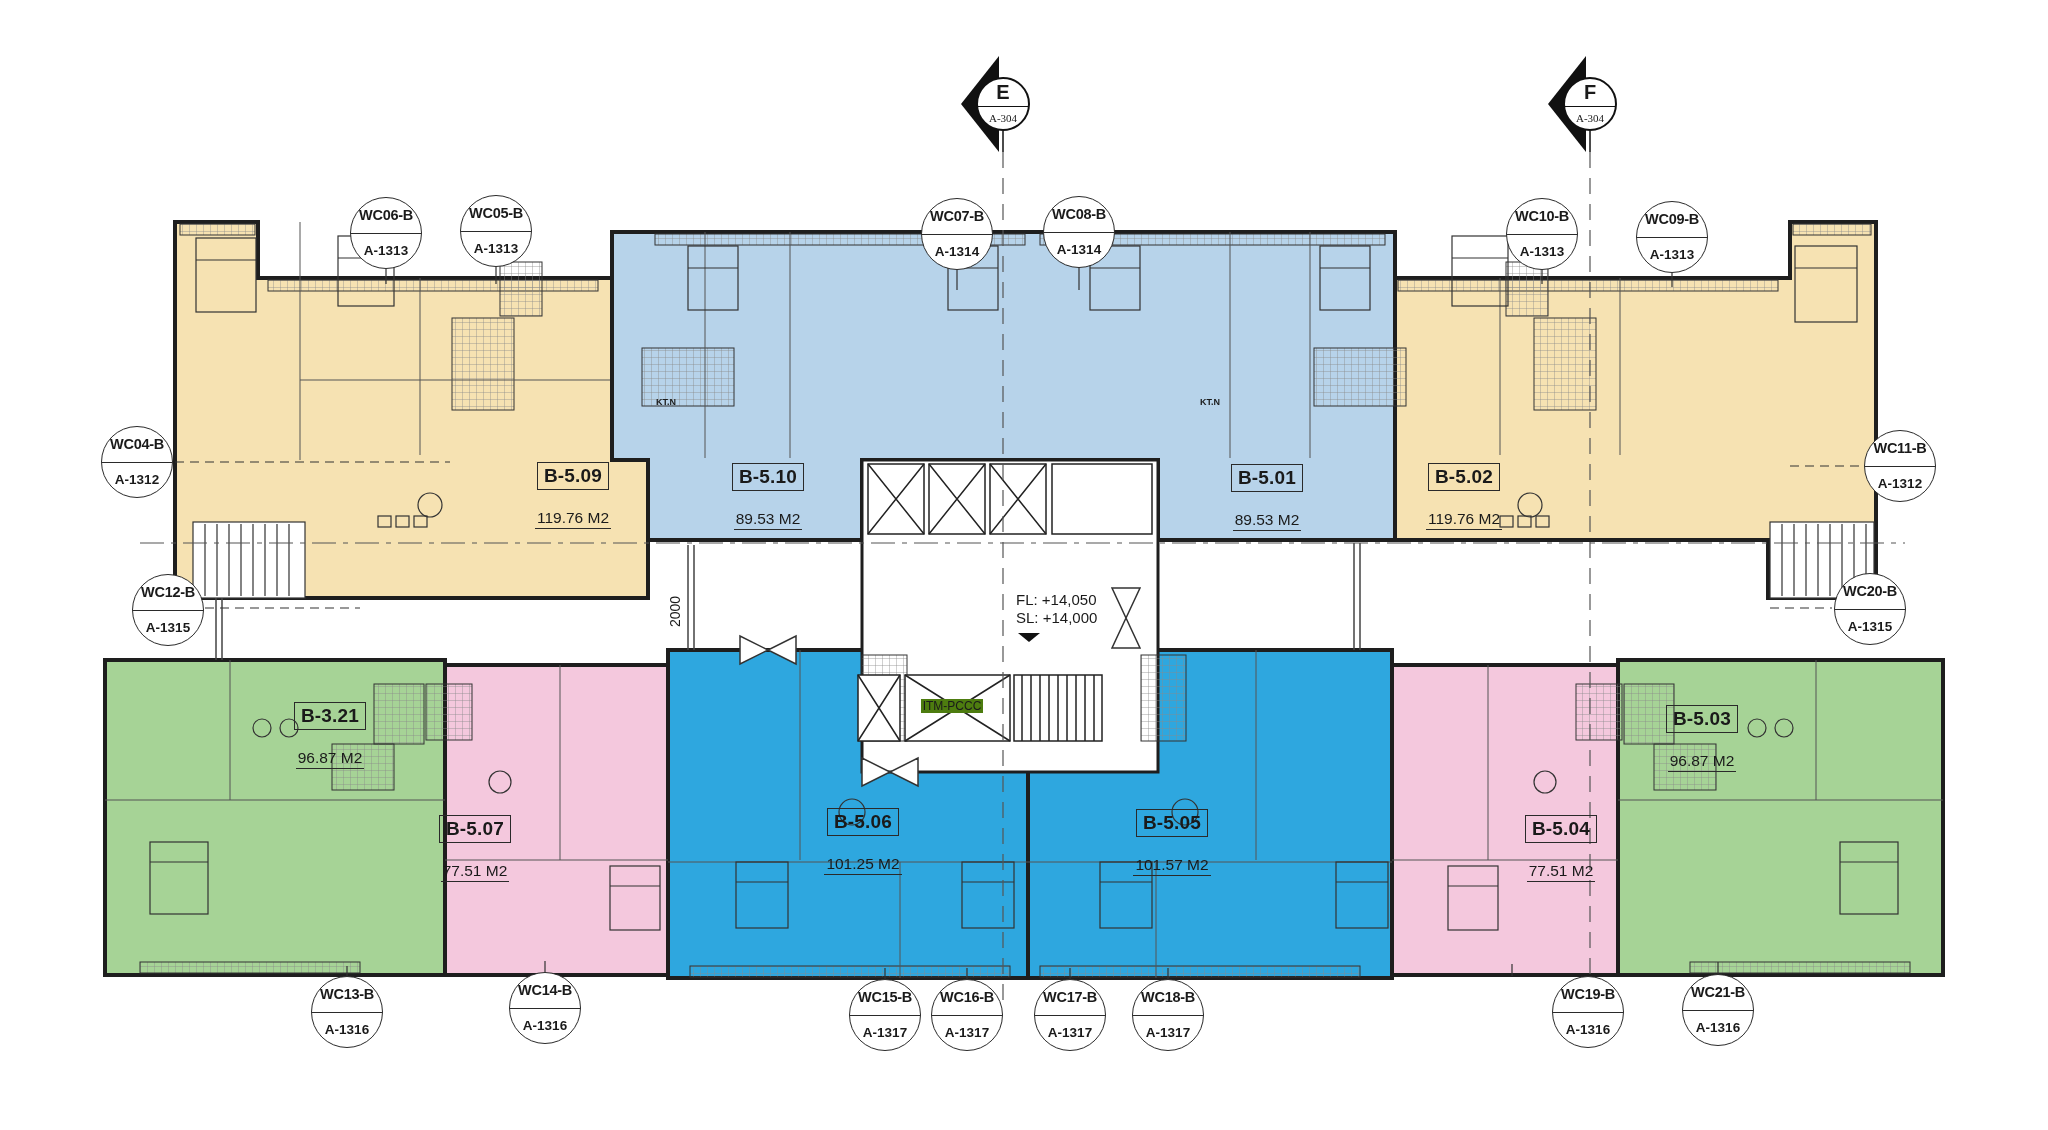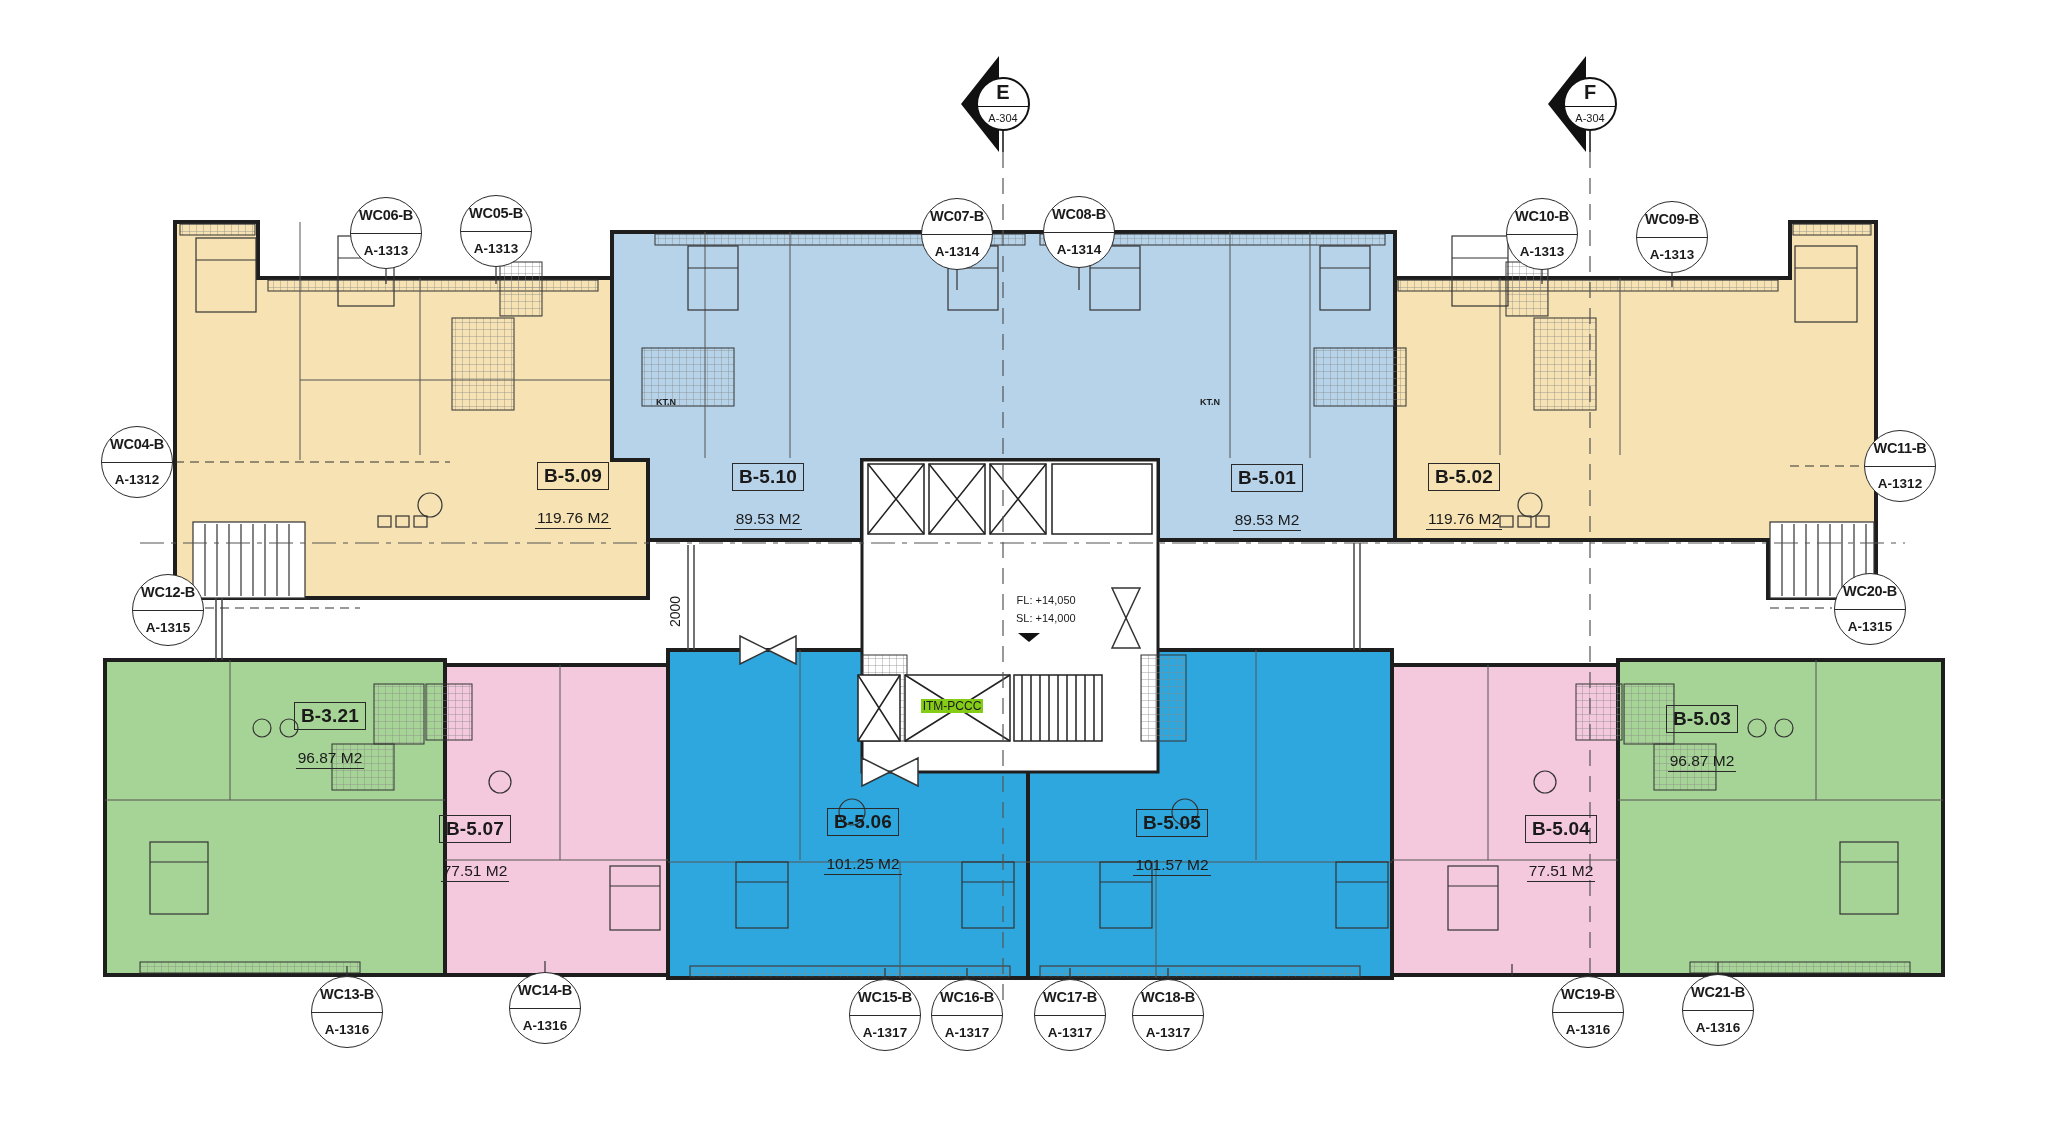--- a/index.html
+++ b/index.html
@@ -9,33 +9,33 @@
   .callout{position:absolute;width:72px;height:72px;border:1.6px solid #2a2a2a;border-radius:50%;
     background:#fff;display:flex;flex-direction:column;box-sizing:border-box;z-index:5;}
   .co-top{flex:1;display:flex;align-items:center;justify-content:center;
     border-bottom:1.6px solid #2a2a2a;font-size:14.5px;font-weight:700;letter-spacing:-0.3px;}
   .co-bot{flex:1;display:flex;align-items:center;justify-content:center;font-size:13.5px;font-weight:700;}
   
   .gridmark{position:absolute;width:54px;height:54px;border:2px solid #111;border-radius:50%;
     background:#fff;display:flex;flex-direction:column;box-sizing:border-box;z-index:6;}
   .gm-top{flex:1.2;display:flex;align-items:center;justify-content:center;
     border-bottom:1.6px solid #111;font-size:20px;font-weight:700;}
-  .gm-bot{flex:1;display:flex;align-items:center;justify-content:center;font-size:11px;font-weight:400;}
+  .gm-bot{flex:1;display:flex;align-items:center;justify-content:center;font-size:11px;font-weight:400;font-family:Liberation Serif, serif;}
   
   .unit{position:absolute;width:140px;text-align:center;z-index:4;}
   .unit-code{display:inline-block;border:1.8px solid #2a2a2a;padding:2px 6px;
     font-size:19px;font-weight:700;letter-spacing:0.2px;}
   .unit-area{display:inline-block;margin-top:19px;font-size:15.5px;font-weight:400;
     border-bottom:1.2px solid #2a2a2a;padding:0 2px 1px 2px;}
   
-  .lvl{position:absolute;left:1016px;top:591px;font-size:11px;line-height:18px;z-index:4;text-align:right;}
+  .lvl{position:absolute;left:1016px;top:591px;font-size:15px;line-height:18px;z-index:4;}
   .lvl .sl{display:inline-block;}
   .itm{position:absolute;left:897px;top:699px;width:110px;text-align:center;
     font-size:12px;font-weight:400;z-index:4;}
-  .itm span{background:#84cc16;padding:0 2px;}
+  .itm span{background:#4d7c0f;padding:0 2px;}
   .ktn{position:absolute;width:36px;text-align:center;font-size:9px;font-weight:700;z-index:4;}
   .dim2000{position:absolute;left:648px;top:604px;width:52px;height:15px;text-align:center;
     font-size:14px;transform:rotate(-90deg);transform-origin:center;z-index:4;}
 </style>
 </head>
 <body>
 
 <div class="canvas">
 
   <svg class="plan-svg" width="2048" height="1130" viewBox="0 0 2048 1130">

